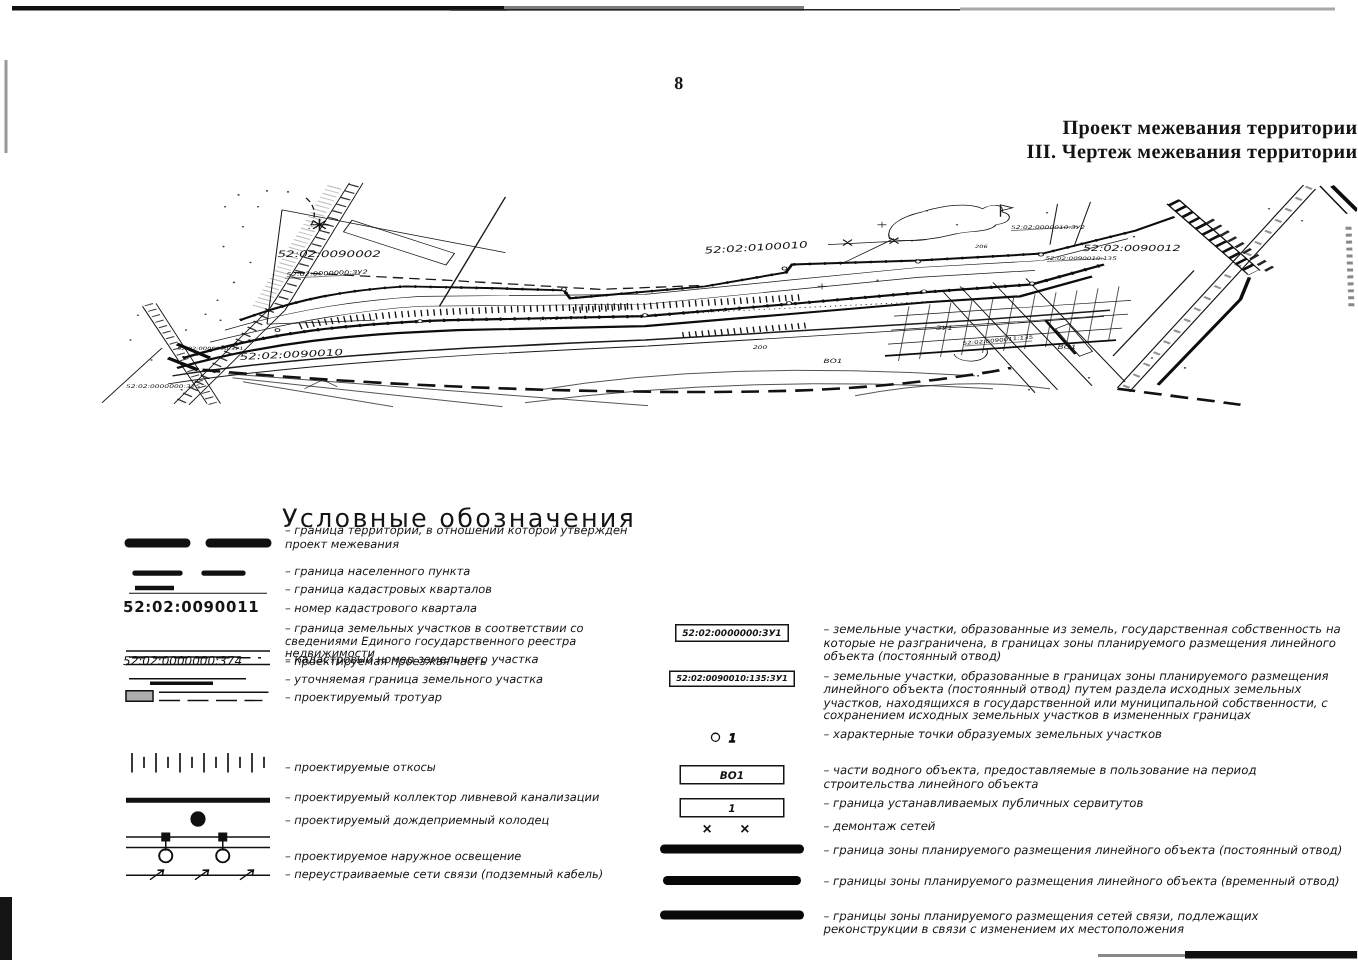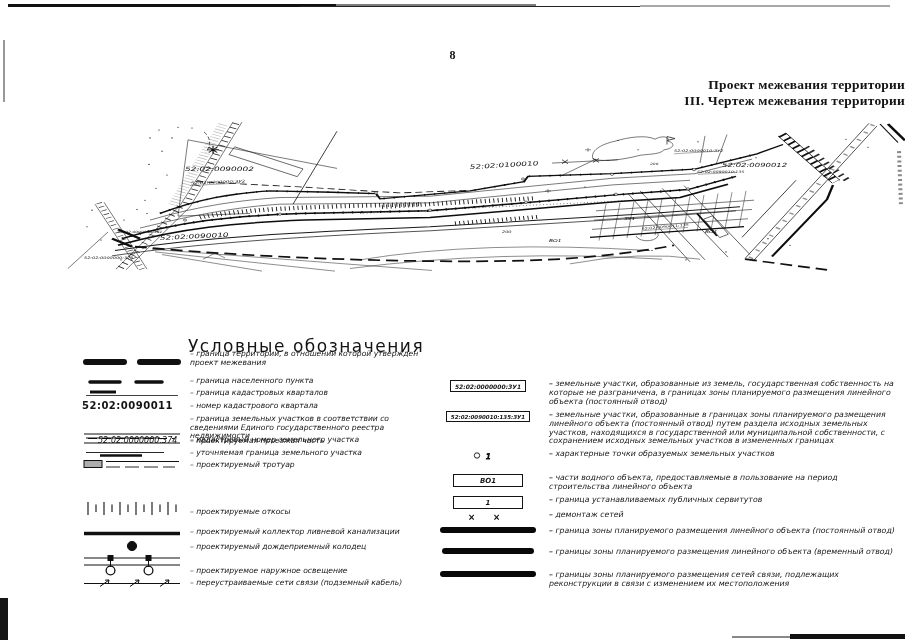--- a/index.html
+++ b/index.html
@@ -11,25 +11,25 @@
   .title{position:absolute;left:0;right:0;text-align:right;
         font-family:"Liberation Serif",serif;font-weight:bold;font-size:13.5px;letter-spacing:.2px;}
   .title.l1{top:77px;}
   .title.l2{top:93px;padding-left:47px;}
   svg.map{position:absolute;left:0;top:118px;pointer-events:none;}
   .legend-heading{position:absolute;left:188px;top:336px;font-size:17px;
         font-family:"DejaVu Sans",sans-serif;letter-spacing:1.5px;}
   .lrow{position:absolute;left:82px;width:356px;display:flex;align-items:flex-end;gap:8px;}
   .lswatch{flex:0 0 100px;display:flex;align-items:center;justify-content:flex-start;overflow:visible;white-space:nowrap;}
   .llabel{flex:1;font-size:7.6px;line-height:8.6px;font-style:italic;font-family:"DejaVu Sans",sans-serif;}
-  .rrow{position:absolute;left:437px;width:462px;display:flex;align-items:flex-start;gap:10px;}
+  .rrow{position:absolute;left:437px;width:462px;display:flex;align-items:flex-start;gap:10px;margin-top:36px;}
   .rswatch{flex:0 0 102px;display:flex;align-items:center;justify-content:center;white-space:nowrap;}
   .rlabel{flex:1;font-size:7.8px;line-height:8.8px;font-style:italic;font-family:"DejaVu Sans",sans-serif;}
   .bignum{font-size:10px;font-weight:600;font-family:"DejaVu Sans",sans-serif;letter-spacing:.5px;}
-  .midnum{font-size:8px;font-style:italic;font-family:"DejaVu Sans",sans-serif;margin-left:16px;}
+  .midnum{font-size:8px;font-style:italic;font-family:"DejaVu Sans",sans-serif;}
   .cadbox{border:1.2px solid #141414;padding:1.5px 4px;font-size:6px;font-weight:bold;font-style:italic;
         font-family:"DejaVu Sans",sans-serif;background:#fff;}
   .cadbox.small{font-size:5.5px;border-width:1px;}
   .cadbox.big{font-size:7px;min-width:60px;text-align:center;}
   .bar{height:5.5px;background:#080808;border-radius:3px;}
   .xx{font-size:10.5px;font-weight:bold;letter-spacing:8px;}
   .swsvg *{stroke:#101010;}
 </style>
 </head>
 <body>

